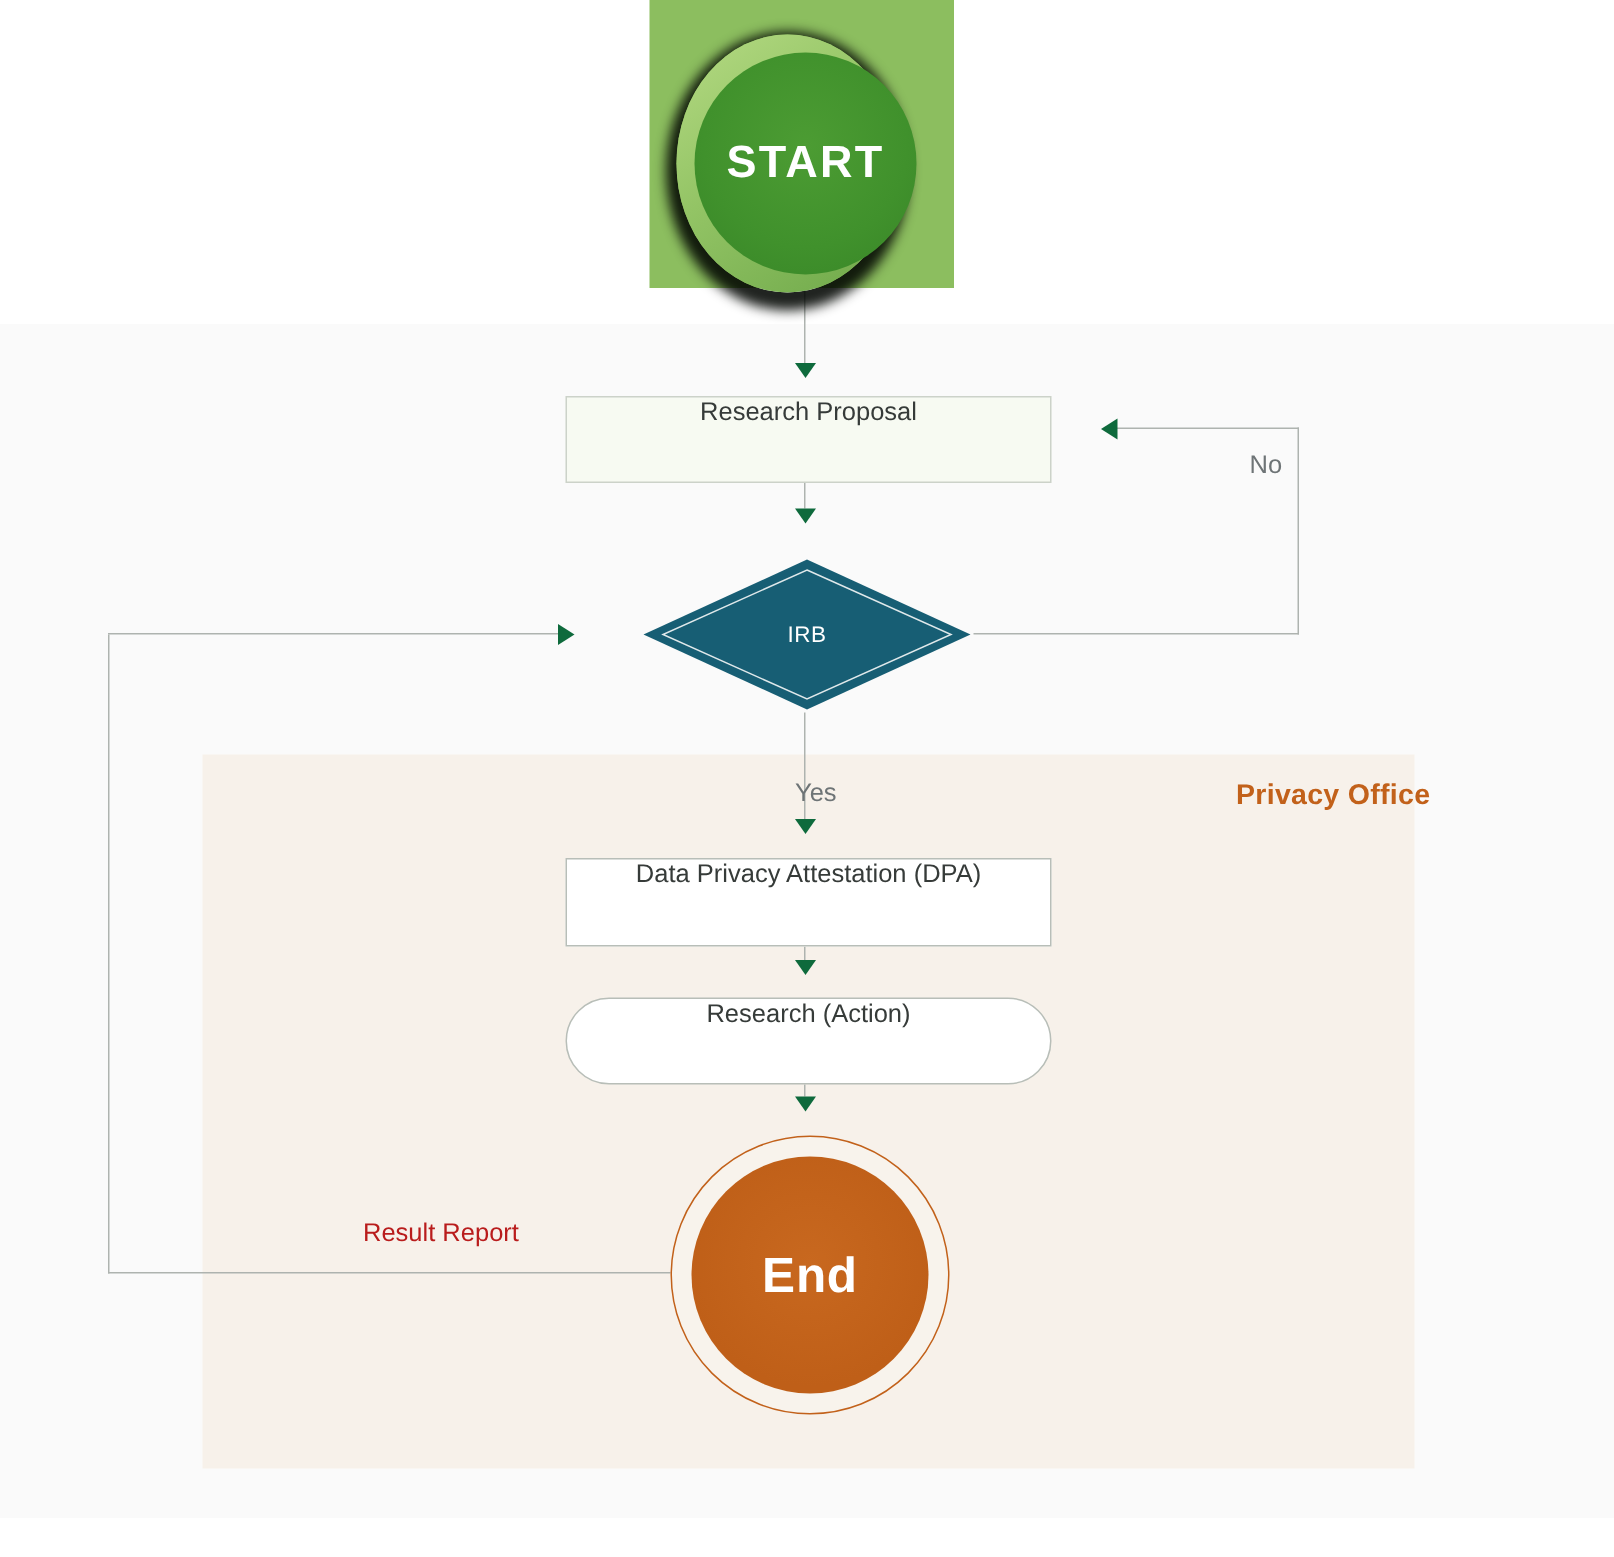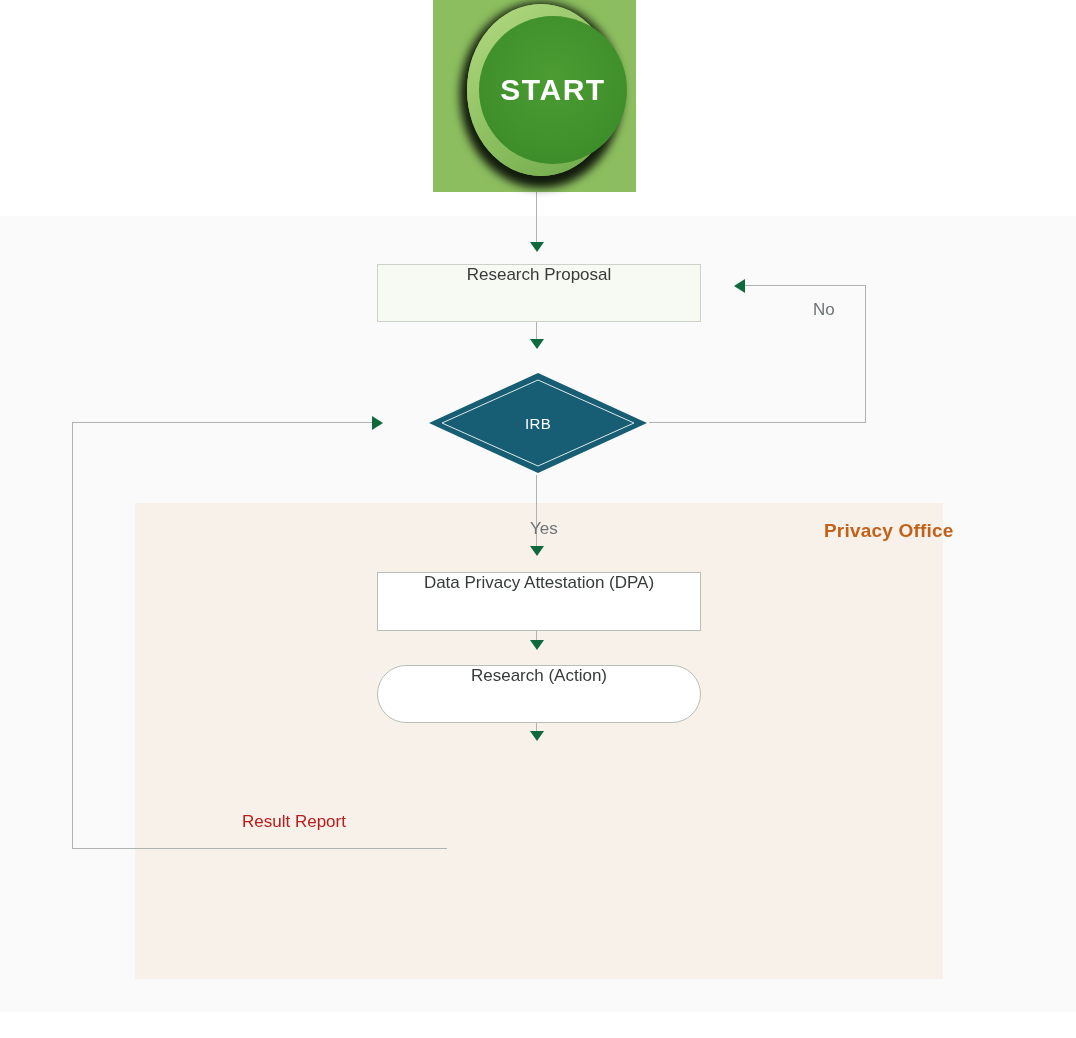--- a/index.html
+++ b/index.html
@@ -25,24 +25,23 @@
   .line.h{height:1px;}
   .arr{position:absolute;width:0;height:0;}
   .arr.down{border-left:7px solid transparent;border-right:7px solid transparent;border-top:10px solid #0e6a3c;}
   .arr.left{border-top:7px solid transparent;border-bottom:7px solid transparent;border-right:11px solid #0e6a3c;}
   .arr.right{border-top:7px solid transparent;border-bottom:7px solid transparent;border-left:11px solid #0e6a3c;}
   .edge-label{position:absolute;font-size:17px;color:#6e7476;}
   .edge-label.report{color:#b91c1c;font-weight:500;}
   
   .start-square{position:absolute;left:433px;top:0;width:203px;height:192px;background:#8cbe5f;}
   .start-outer{
-    position:absolute;left:18px;top:4px;width:148px;height:172px;border-radius:50%;
+    position:absolute;left:18px;top:23px;width:148px;height:172px;border-radius:50%;
     background:linear-gradient(145deg,#b5da83 0%,#93c465 45%,#6ea849 100%);
     box-shadow:0 5px 8px 7px rgba(2,6,2,0.88);
-    margin-left:16px;
   }
   .start-inner{
     position:absolute;left:12px;top:12px;width:148px;height:148px;border-radius:50%;
     background:radial-gradient(circle at 50% 42%,#4c9c33 0%,#40912c 60%,#388527 100%);
     display:flex;align-items:center;justify-content:center;
   }
   .start-text{color:#ffffff;font-weight:800;font-size:30px;letter-spacing:1.5px;}
   
   .node-box{
     position:absolute;box-sizing:border-box;left:377px;width:324px;
@@ -85,21 +84,21 @@
   <div class="line v" style="left:536px;top:186px;height:56px"></div>
   <div class="arr down" style="left:530px;top:242px"></div>
 
   <div class="line v" style="left:536px;top:322px;height:17px"></div>
   <div class="arr down" style="left:530px;top:339px"></div>
 
   <div class="line h" style="left:649px;top:422px;width:217px"></div>
   <div class="line v" style="left:865px;top:285px;height:138px"></div>
   <div class="line h" style="left:737px;top:285px;width:129px"></div>
   <div class="arr left" style="left:734px;top:279px"></div>
-  <div class="edge-label" style="left:813px;top:300px">No</div>
+  <div class="edge-label" style="left:833px;top:300px">No</div>
 
   <div class="line v" style="left:536px;top:475px;height:71px"></div>
   <div class="arr down" style="left:530px;top:546px"></div>
   <div class="edge-label" style="left:530px;top:519px">Yes</div>
 
   <div class="line v" style="left:536px;top:631px;height:9px"></div>
   <div class="arr down" style="left:530px;top:640px"></div>
 
   <div class="line v" style="left:536px;top:723px;height:8px"></div>
   <div class="arr down" style="left:530px;top:731px"></div>
@@ -131,14 +130,19 @@
   </div>
 
   <div class="node-box dpa">
     <span>Data Privacy Attestation (DPA)</span>
   </div>
 
   <div class="node-box pill">
     <span>Research (Action)</span>
   </div>
 
+  <div class="end-ring">
+    <div class="end-fill">
+      <span class="end-text">End</span>
+    </div>
+  </div>
 
 </div>
 
 </body></html>

